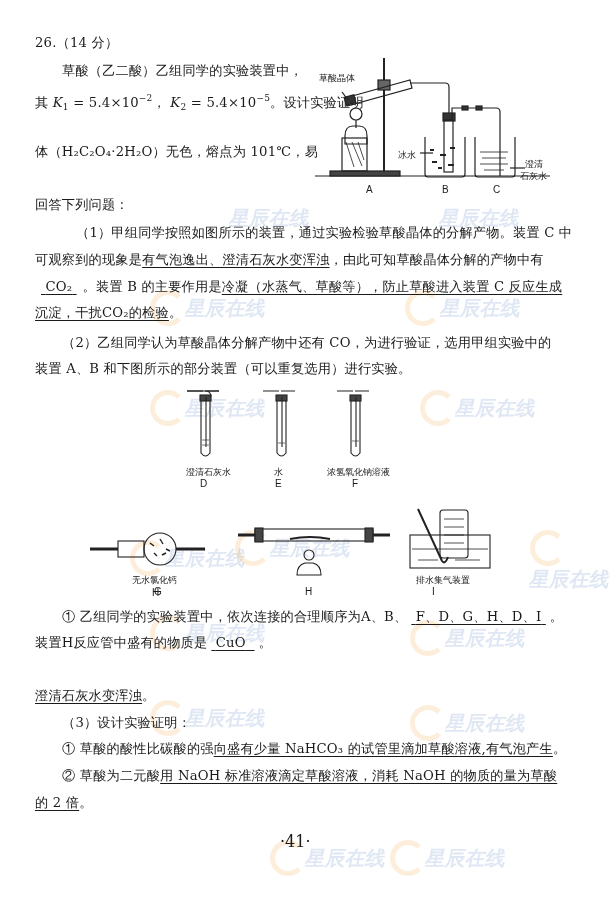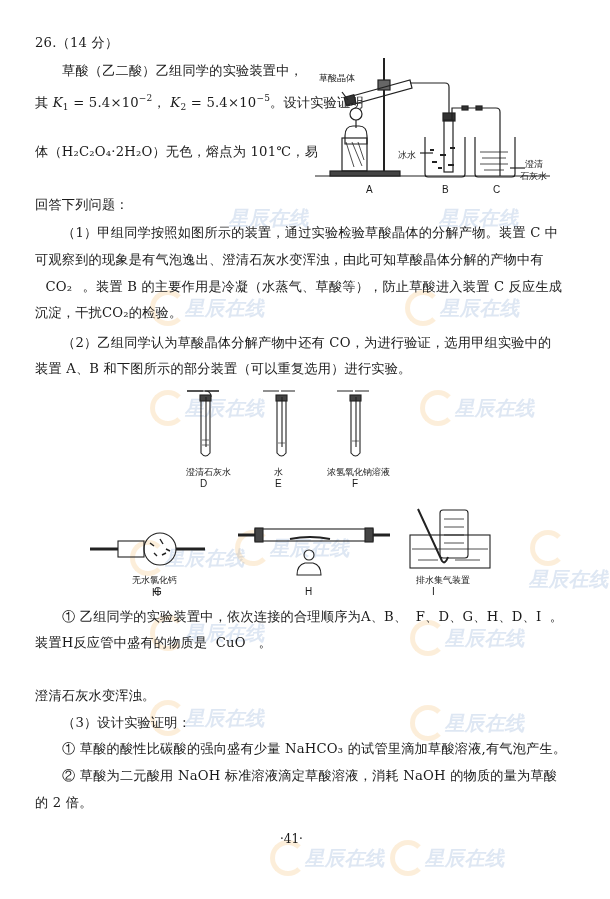--- a/index.html
+++ b/index.html
@@ -1,29 +1,29 @@
 <!DOCTYPE html>
 <html><head>
 <meta charset="utf-8">
 <style>
   html, body { margin:0; padding:0; background:#ffffff; }
   body { width:610px; height:899px; position:relative; overflow:hidden;
          font-family:"DejaVu Serif","Liberation Serif",serif; color:#1a1a1a; }
   .page { position:absolute; inset:0; }
   .line { position:absolute; font-size:13.2px; line-height:18px; white-space:nowrap; letter-spacing:0.2px; }
-  .u { text-underline-offset:3px; text-decoration-thickness:1px; }
+  .u { text-decoration:underline; text-underline-offset:3px; text-decoration-thickness:1px; }
   .sub { font-size:9px; vertical-align:-3px; }
   .sup { font-size:9px; vertical-align:6px; }
   .small { font-size:9px; position:absolute; white-space:nowrap; }
   .lbl { font-size:10px; position:absolute; white-space:nowrap; font-family:"Liberation Sans",sans-serif; }
   .wm { position:absolute; opacity:0.16; pointer-events:none; }
   .wm .c { width:26px; height:26px; border-radius:50%; border:5px solid #f29a1e; border-right-color:transparent; display:inline-block; vertical-align:middle; }
   .wm .t { color:#3a6fb8; font-size:20px; font-weight:bold; font-family:"DejaVu Sans",sans-serif; vertical-align:middle; transform:skewX(-12deg); display:inline-block; }
   svg { position:absolute; overflow:visible; }
-  .pagenum { position:absolute; font-size:12px; }
+  .pagenum { position:absolute; font-size:16px; }
 </style>
 </head>
 <body>
 
 <div class="page">
 
   <div class="wm" style="left:440px;top:205px"><span class="t">星辰在线</span></div>
   <div class="wm" style="left:230px;top:205px"><span class="t">星辰在线</span></div>
   <div class="wm" style="left:150px;top:290px"><span class="c"></span><span class="t">星辰在线</span></div>
   <div class="wm" style="left:405px;top:290px"><span class="c"></span><span class="t">星辰在线</span></div>
@@ -96,21 +96,21 @@
     </g>
   </svg>
   <div class="small" style="left:319px;top:72px">草酸晶体</div>
   <div class="small" style="left:398px;top:149px">冰水</div>
   <div class="small" style="left:525px;top:158px">澄清</div>
   <div class="small" style="left:520px;top:170px">石灰水</div>
   <div class="lbl" style="left:366px;top:184px">A</div>
   <div class="lbl" style="left:442px;top:184px">B</div>
   <div class="lbl" style="left:493px;top:184px">C</div>
 
-  <div class="line" style="left:62px;top:224px">（1）甲组同学按照如图所示的装置，通过实验检验草酸晶体的分解产物。装置 C 中</div>
+  <div class="line" style="left:76px;top:224px">（1）甲组同学按照如图所示的装置，通过实验检验草酸晶体的分解产物。装置 C 中</div>
   <div class="line" style="left:35px;top:251px">
     <span>可观察到的现象是</span><span class="u">有气泡逸出、澄清石灰水变浑浊</span><span>，由此可知草酸晶体分解的产物中有</span>
   </div>
   <div class="line" style="left:35px;top:278px">
     <span class="u" style="padding:0 6px">&nbsp;<span>CO₂</span>&nbsp;</span><span>。装置 B 的主要作用是</span><span class="u">冷凝（水蒸气、草酸等），防止草酸进入装置 C 反应生成</span>
   </div>
   <div class="line" style="left:35px;top:304px">
     <span class="u">沉淀，干扰CO₂的检验</span><span>。</span>
   </div>
 

